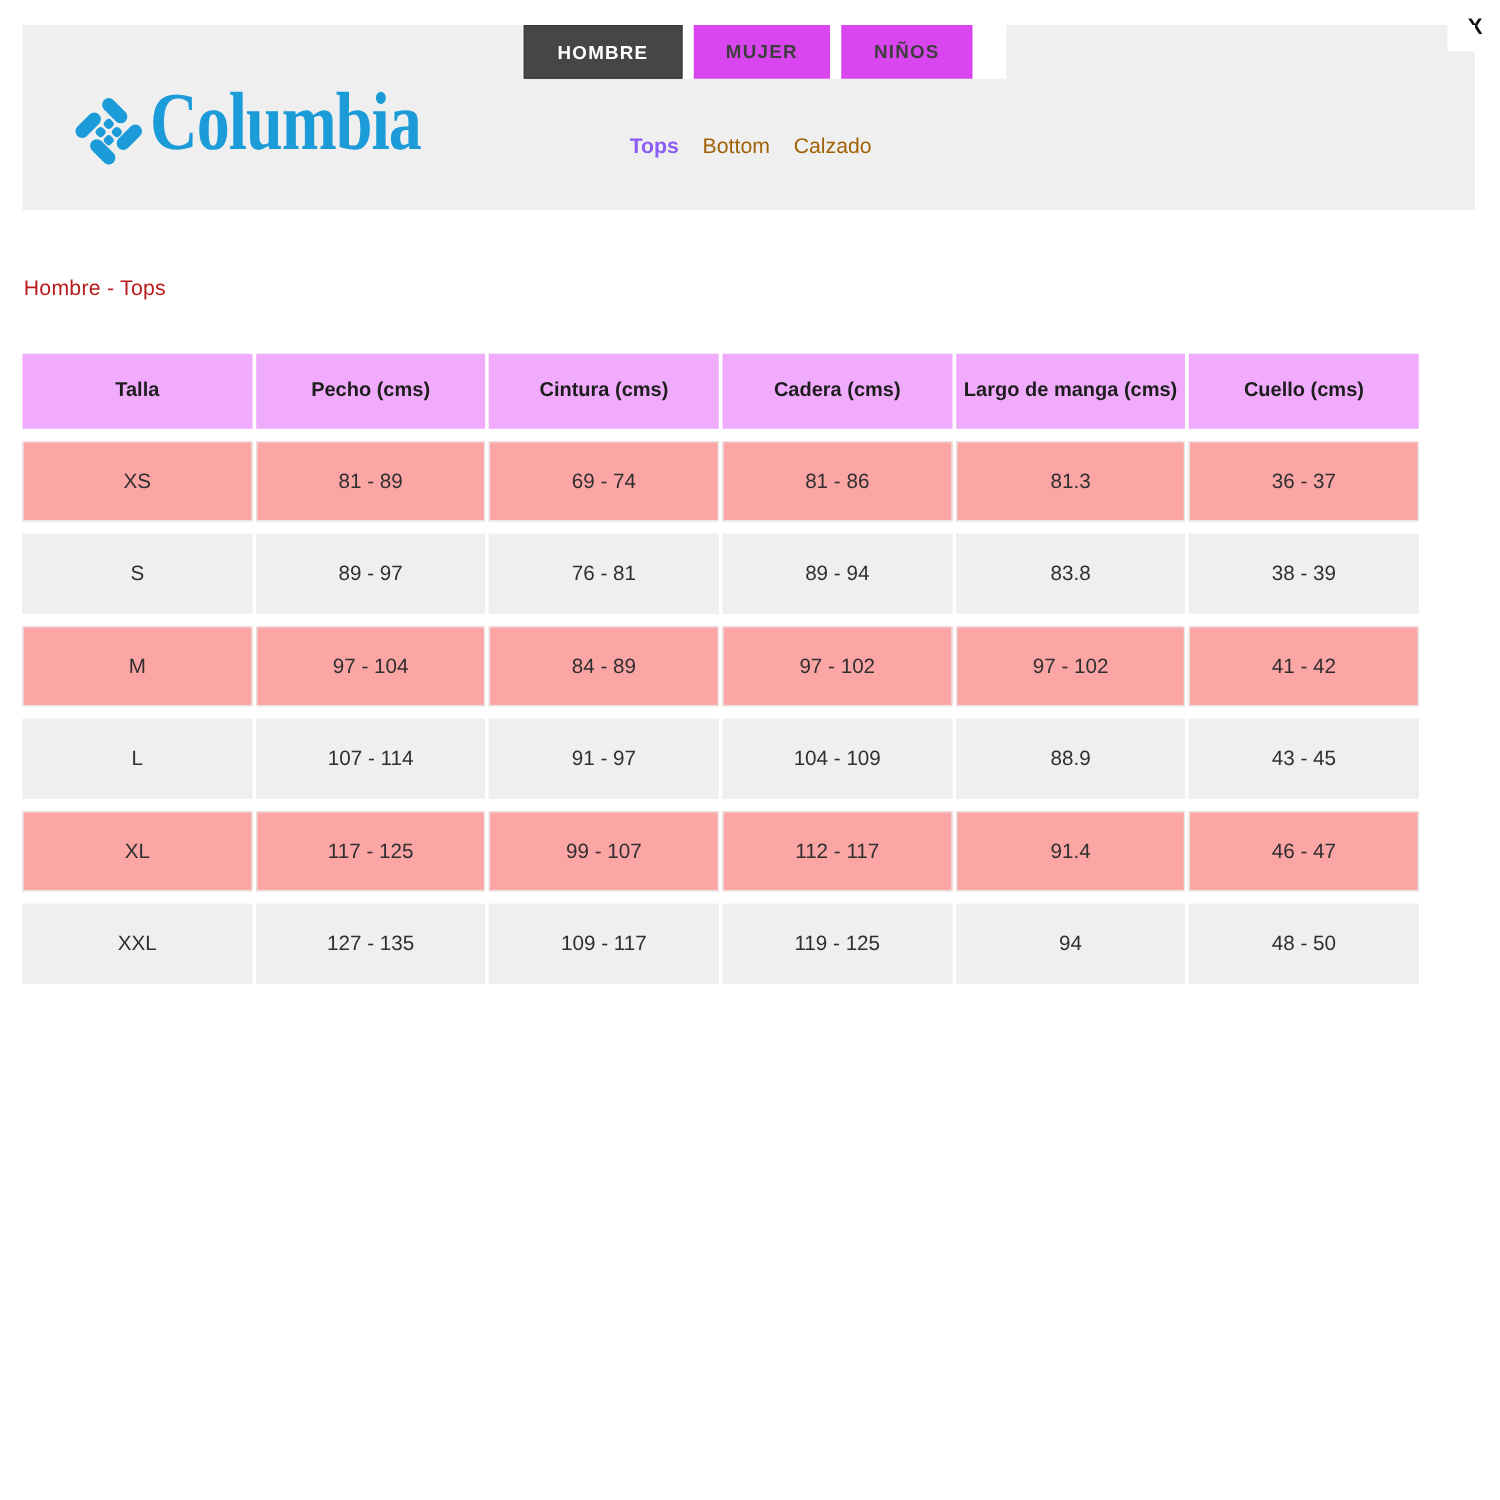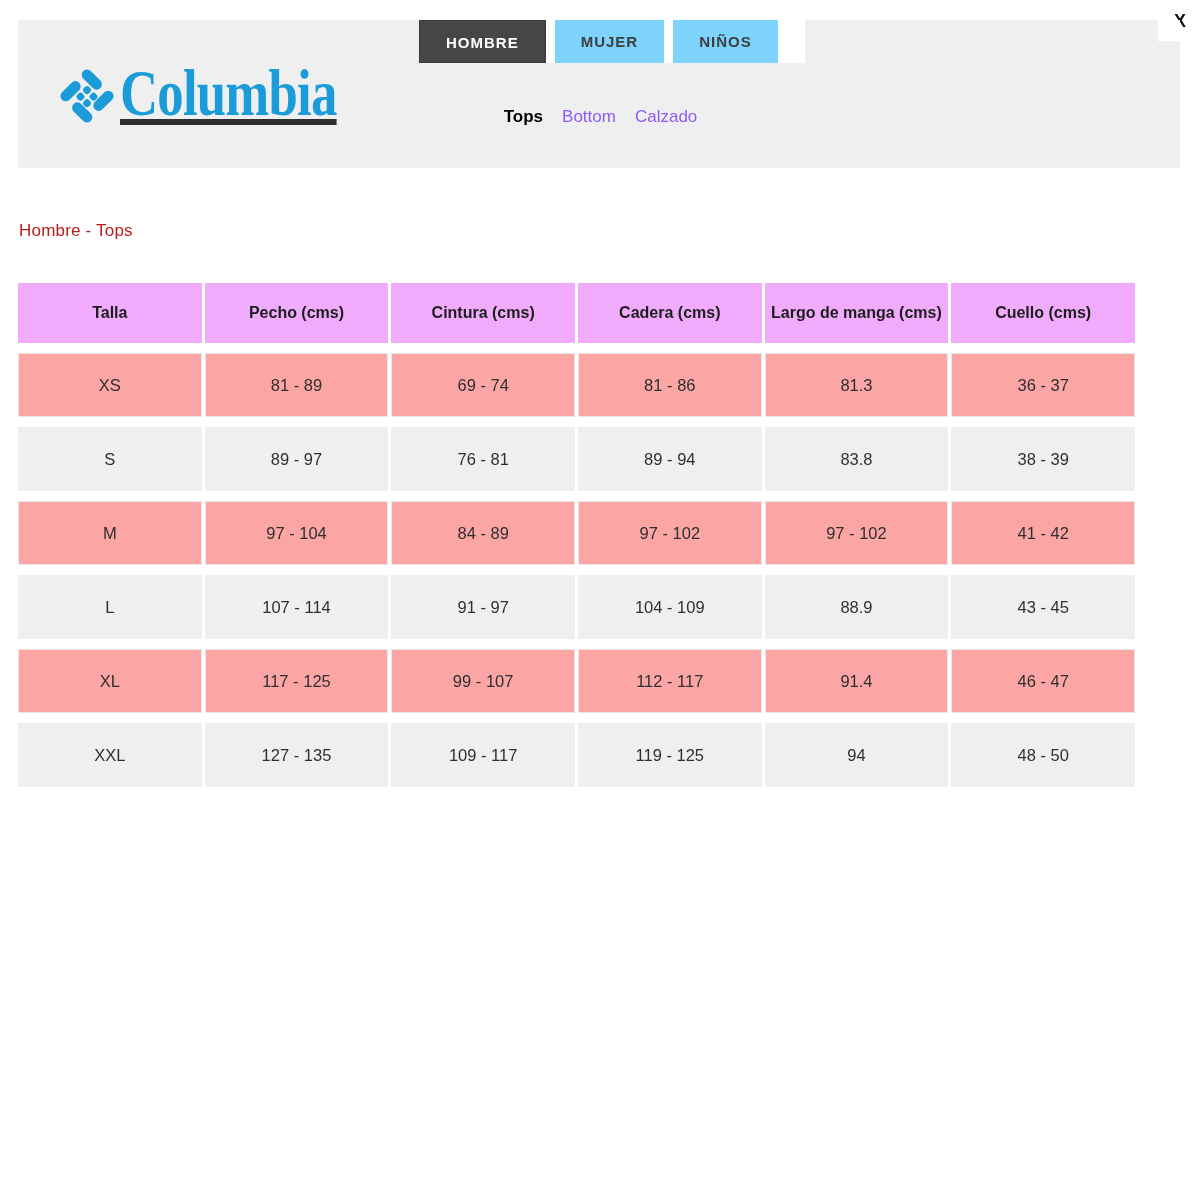--- a/index.html
+++ b/index.html
@@ -27,22 +27,22 @@
     position: absolute; left: 18px; top: 20px;
     width: 1162px; height: 148px;
     background: #f0efef;
   }
   .header-notch {
     position: absolute; right: 0; top: 0;
     width: 22px; height: 21px; background: #ffffff;
   }
 
   .logo {
-    position: absolute; left: 38px; top: 44px;
-    height: 64px; display: flex; align-items: center; text-decoration: underline;
+    position: absolute; left: 38px; top: 54px;
+    height: 64px; display: flex; align-items: flex-start;
   }
   .logo svg { display: block; }
   .wordmark {
     font-family: "Liberation Serif", "DejaVu Serif", serif;
     font-weight: 700; font-size: 66px; line-height: 60px;
     color: #1b9cd8; letter-spacing: -1px;
     transform: scaleX(0.8); transform-origin: left center;
     margin-left: 2px; margin-top: -6px;
   }
 
@@ -50,41 +50,41 @@
   .gender-tabs {
     position: absolute; left: 401px; top: 0;
     height: 43px; background: #ffffff;
     display: flex; align-items: stretch;
     padding-right: 27px;
   }
   .gtab {
     border: none; cursor: pointer;
     font-family: "Liberation Sans", sans-serif;
     font-size: 15px; font-weight: 700; letter-spacing: 1px;
-    color: #3f3e3e; background: #7dd3fc;
+    color: #3f3e3e; background: #d946ef;
     padding: 0 26px; line-height: 43px; white-space: nowrap;
   }
   .gtab + .gtab { margin-left: 9px; }
   .gtab.active {
     background: #474645; color: #ffffff;
     border: 1px solid #3b3a39;
   }
 
   
   .category-tabs {
     position: absolute; left: 401px; top: 87px; width: 363px;
     display: flex; justify-content: center; align-items: center; gap: 19px;
   }
   .ctab {
     border: none; background: none; cursor: pointer;
     font-family: "Liberation Sans", sans-serif;
-    font-size: 17px; color: #8b5cf6; font-weight: 400;
+    font-size: 17px; color: #a16207; font-weight: 400;
     white-space: nowrap;
   }
-  .ctab.active { font-weight: 700; color: #000000; }
+  .ctab.active { font-weight: 700; color: #8b5cf6; }
 
   
   .page-title {
     position: absolute; left: 19px; top: 221px;
     font-size: 17px; font-weight: 400; color: #b91c1c;
     letter-spacing: 0.2px;
   }
 
   
   .size-table {

